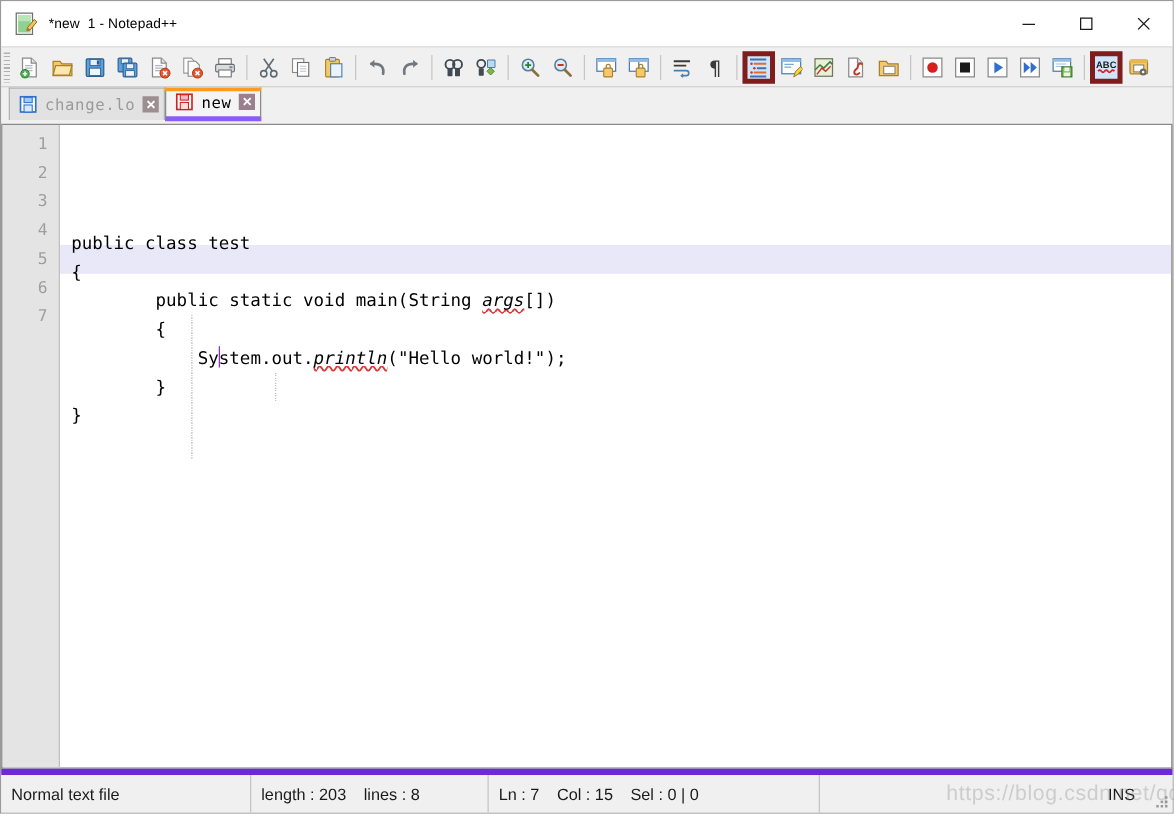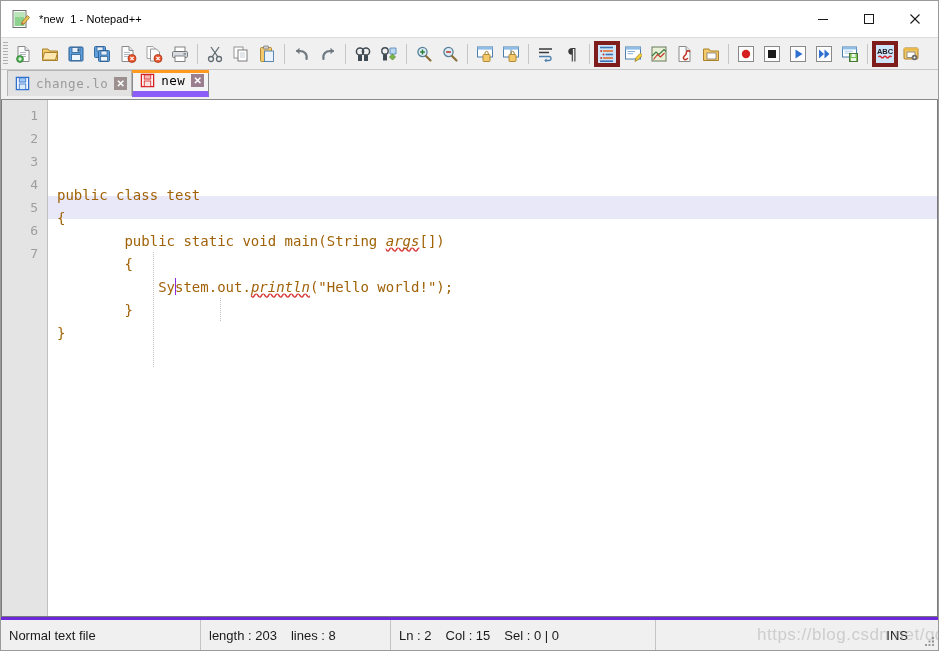--- a/index.html
+++ b/index.html
@@ -136,21 +136,21 @@
   }
   .tab.inactive {
     background: #e2e2e2;
     border: 1px solid #b4b4b4;
     border-bottom: none;
     color: #9a9a9a;
   }
   .tab.active {
     background: #f4f4f4;
     border: 1px solid #8a8a8a;
-    border-bottom: 6px solid #8b5cf6;
+    border-bottom: 4px solid #8b5cf6;
     border-top: none;
     color: #000;
     height: 27px;
     margin-bottom: -1px;
     z-index: 3;
   }
   .tab.active::before {
     content: ""; position: absolute;
     left: -1px; right: -1px; top: 0; height: 3px;
     background: #ff9a1f;
@@ -198,21 +198,21 @@
   .gutter .ln {
     height: 23px; line-height: 23px;
     padding-right: 9px;
   }
   .code {
     flex: 1 1 auto;
     position: relative;
     padding-top: 4px;
     font-family: "DejaVu Sans Mono", monospace;
     font-size: 14px;
-    color: #a16207;
+    color: #000000;
     white-space: pre;
     overflow: hidden;
   }
   .code .row {
     height: 23px; line-height: 23px;
     padding-left: 9px;
     position: relative;
   }
   .hl-line {
     position: absolute;
@@ -245,21 +245,21 @@
 
   
   .statusbar {
     height: 30px;
     background: #f0f0f0;
     display: flex; align-items: stretch;
     flex: 0 0 30px;
     font-size: 13px;
     color: #1a1a1a;
     position: relative;
-    border-top: 3px solid #6d28d9;
+    border-top: 5px solid #6d28d9;
   }
   .st-cell {
     display: flex; align-items: center;
     border-right: 1px solid #c4c4c4;
     padding: 0 8px;
     box-sizing: border-box;
     white-space: nowrap;
     overflow: hidden;
   }
   .st-cell.last { border-right: none; }
@@ -650,21 +650,21 @@
   <div class="statusbar">
     <div class="st-cell" style="width:200px;">
       <span>Normal text file</span>
     </div>
     <div class="st-cell" style="width:190px;">
       <span>length : 203</span>
       <span class="st-gap"></span>
       <span>lines : 8</span>
     </div>
     <div class="st-cell" style="width:265px;">
-      <span>Ln : 2</span>
+      <span>Ln : 7</span>
       <span class="st-gap"></span>
       <span>Col : 15</span>
       <span class="st-gap"></span>
       <span>Sel : 0 | 0</span>
     </div>
     <div class="st-cell last" style="flex:1 1 auto; justify-content:flex-end; padding-right:30px;">
       <span>INS</span>
     </div>
     <div class="resize-grip">
       <svg width="12" height="12" viewBox="0 0 12 12">

